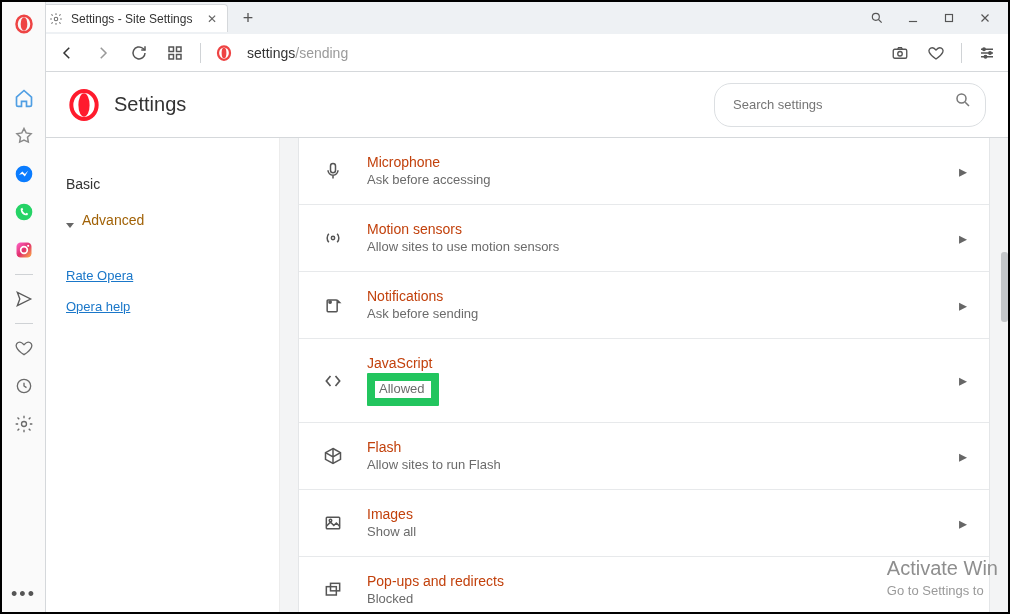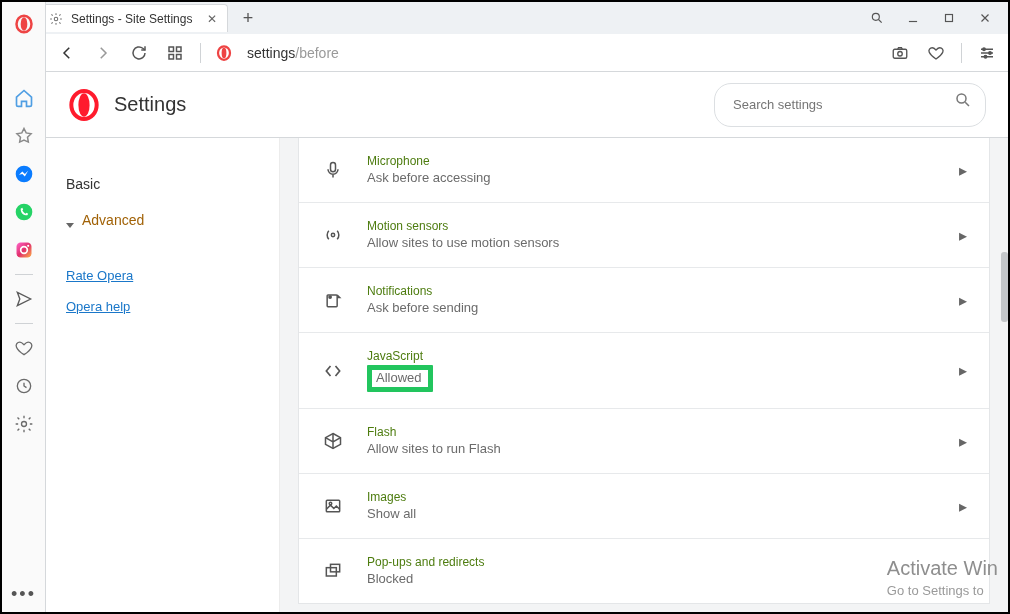--- a/index.html
+++ b/index.html
@@ -137,24 +137,24 @@
   }
   .row{
     display:flex;align-items:center;gap:22px;
     padding:16px 22px;border-top:1px solid #e7e9eb;
     cursor:default;
   }
   .row:first-child{border-top:none;}
   .row .ic{width:24px;display:flex;justify-content:center;color:#555;}
   .row .ic svg{width:20px;height:20px;}
   .row .txt{flex:1;min-width:0;}
-  .row .title{font-size:12px;color:#4d7c0f;}
+  .row .title{font-size:14px;color:#c2410c;}
   .row .sub{font-size:13px;color:#6b6b6b;margin-top:2px;display:inline-block;}
   .row .chev{color:#666;}
-  .hl{border:5px solid #22c55e;padding:0 6px 2px 4px;border-radius:1px;}
+  .hl{border:8px solid #22c55e;padding:0 6px 2px 4px;border-radius:1px;}
 
   .scrollthumb{
     position:absolute;right:0;top:114px;width:7px;height:70px;background:#c4c7ca;border-radius:3px;
   }
 
   
   .watermark{
     position:absolute;right:10px;bottom:12px;text-align:left;color:#9a9a9a;
     font-size:13px;line-height:1.35;pointer-events:none;
   }
@@ -297,21 +297,21 @@
           <rect x="14" y="14" width="6" height="6"></rect>
         </svg>
       </div>
     <div class="vsep"></div>
     <svg class="opera-mini" viewBox="0 0 24 24">
         <ellipse cx="12" cy="12" rx="8" ry="9" fill="none" stroke="#e44" stroke-width="3"></ellipse>
         <ellipse cx="12" cy="12" rx="3.2" ry="7" fill="#e44"></ellipse>
       </svg>
     <div class="addr">
       <span class="pre">settings</span>
-        <span class="post">/before</span>
+        <span class="post">/sending</span>
     </div>
     <div class="right-tools">
       <div class="tbtn">
           <svg viewBox="0 0 24 24" fill="none" stroke="#555" stroke-width="1.8">
             <rect x="3" y="7" width="18" height="12" rx="2"></rect>
             <circle cx="12" cy="13" r="3"></circle>
             <path d="M9 7l1-2h4l1 2"></path>
           </svg>
         </div>
       <div class="tbtn">

